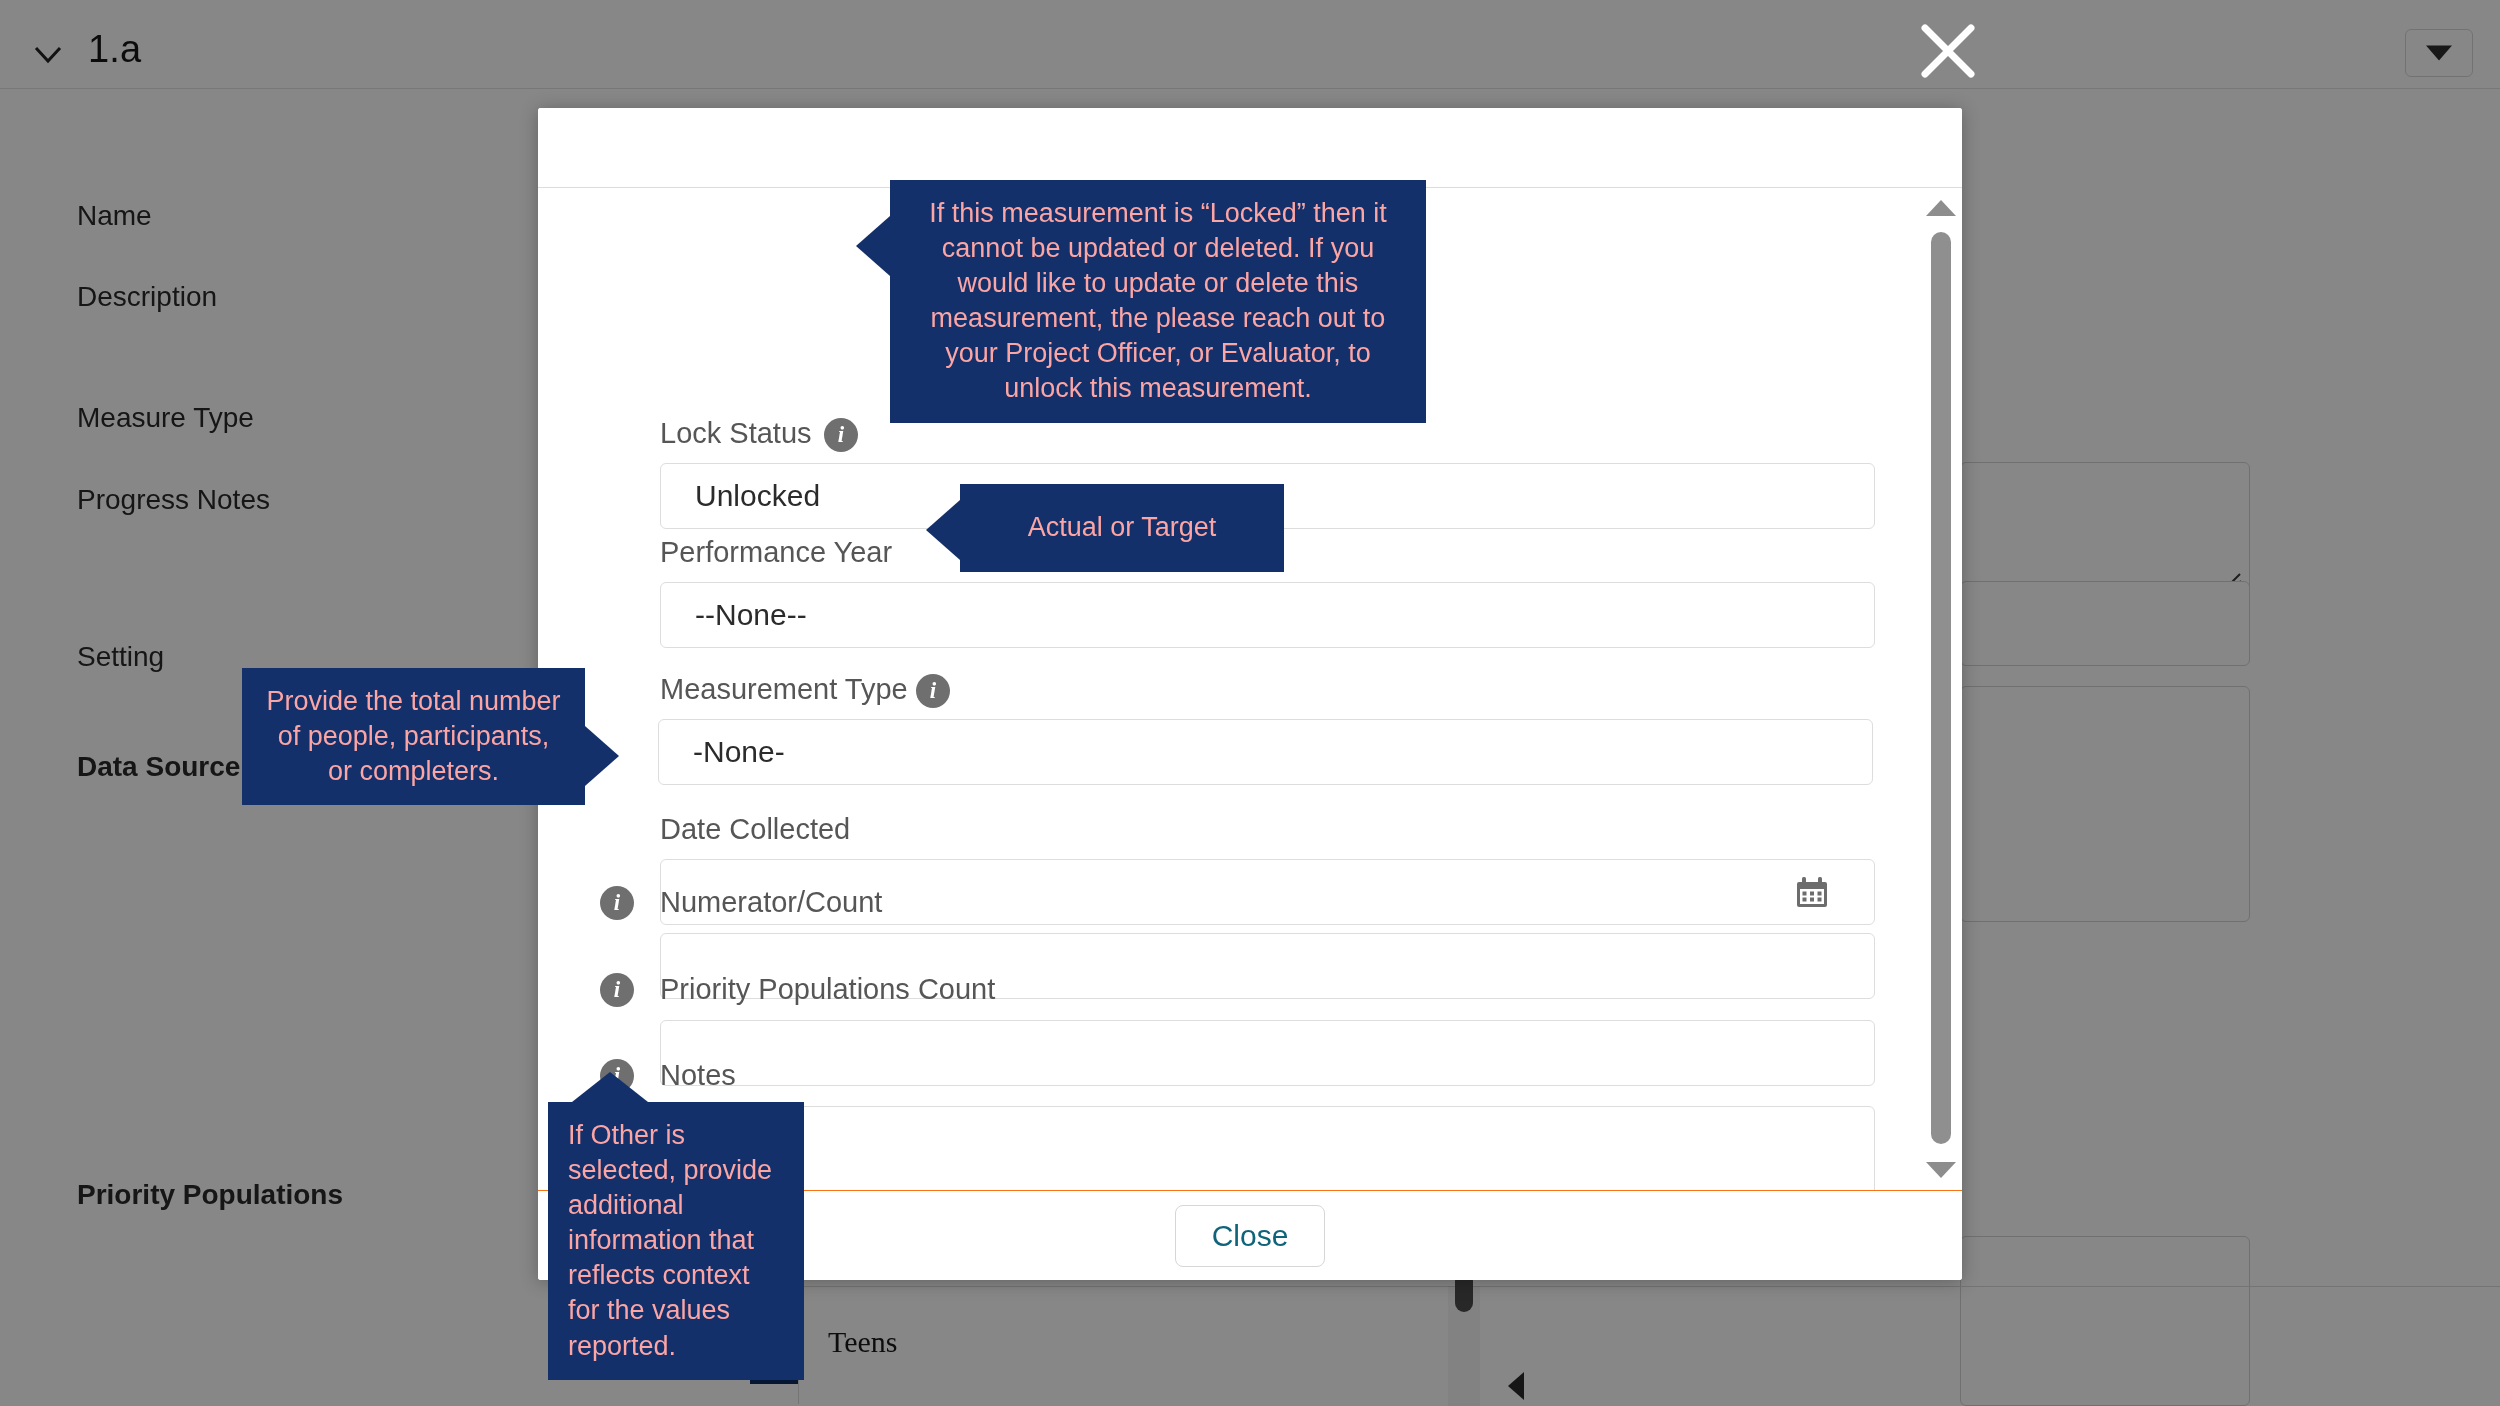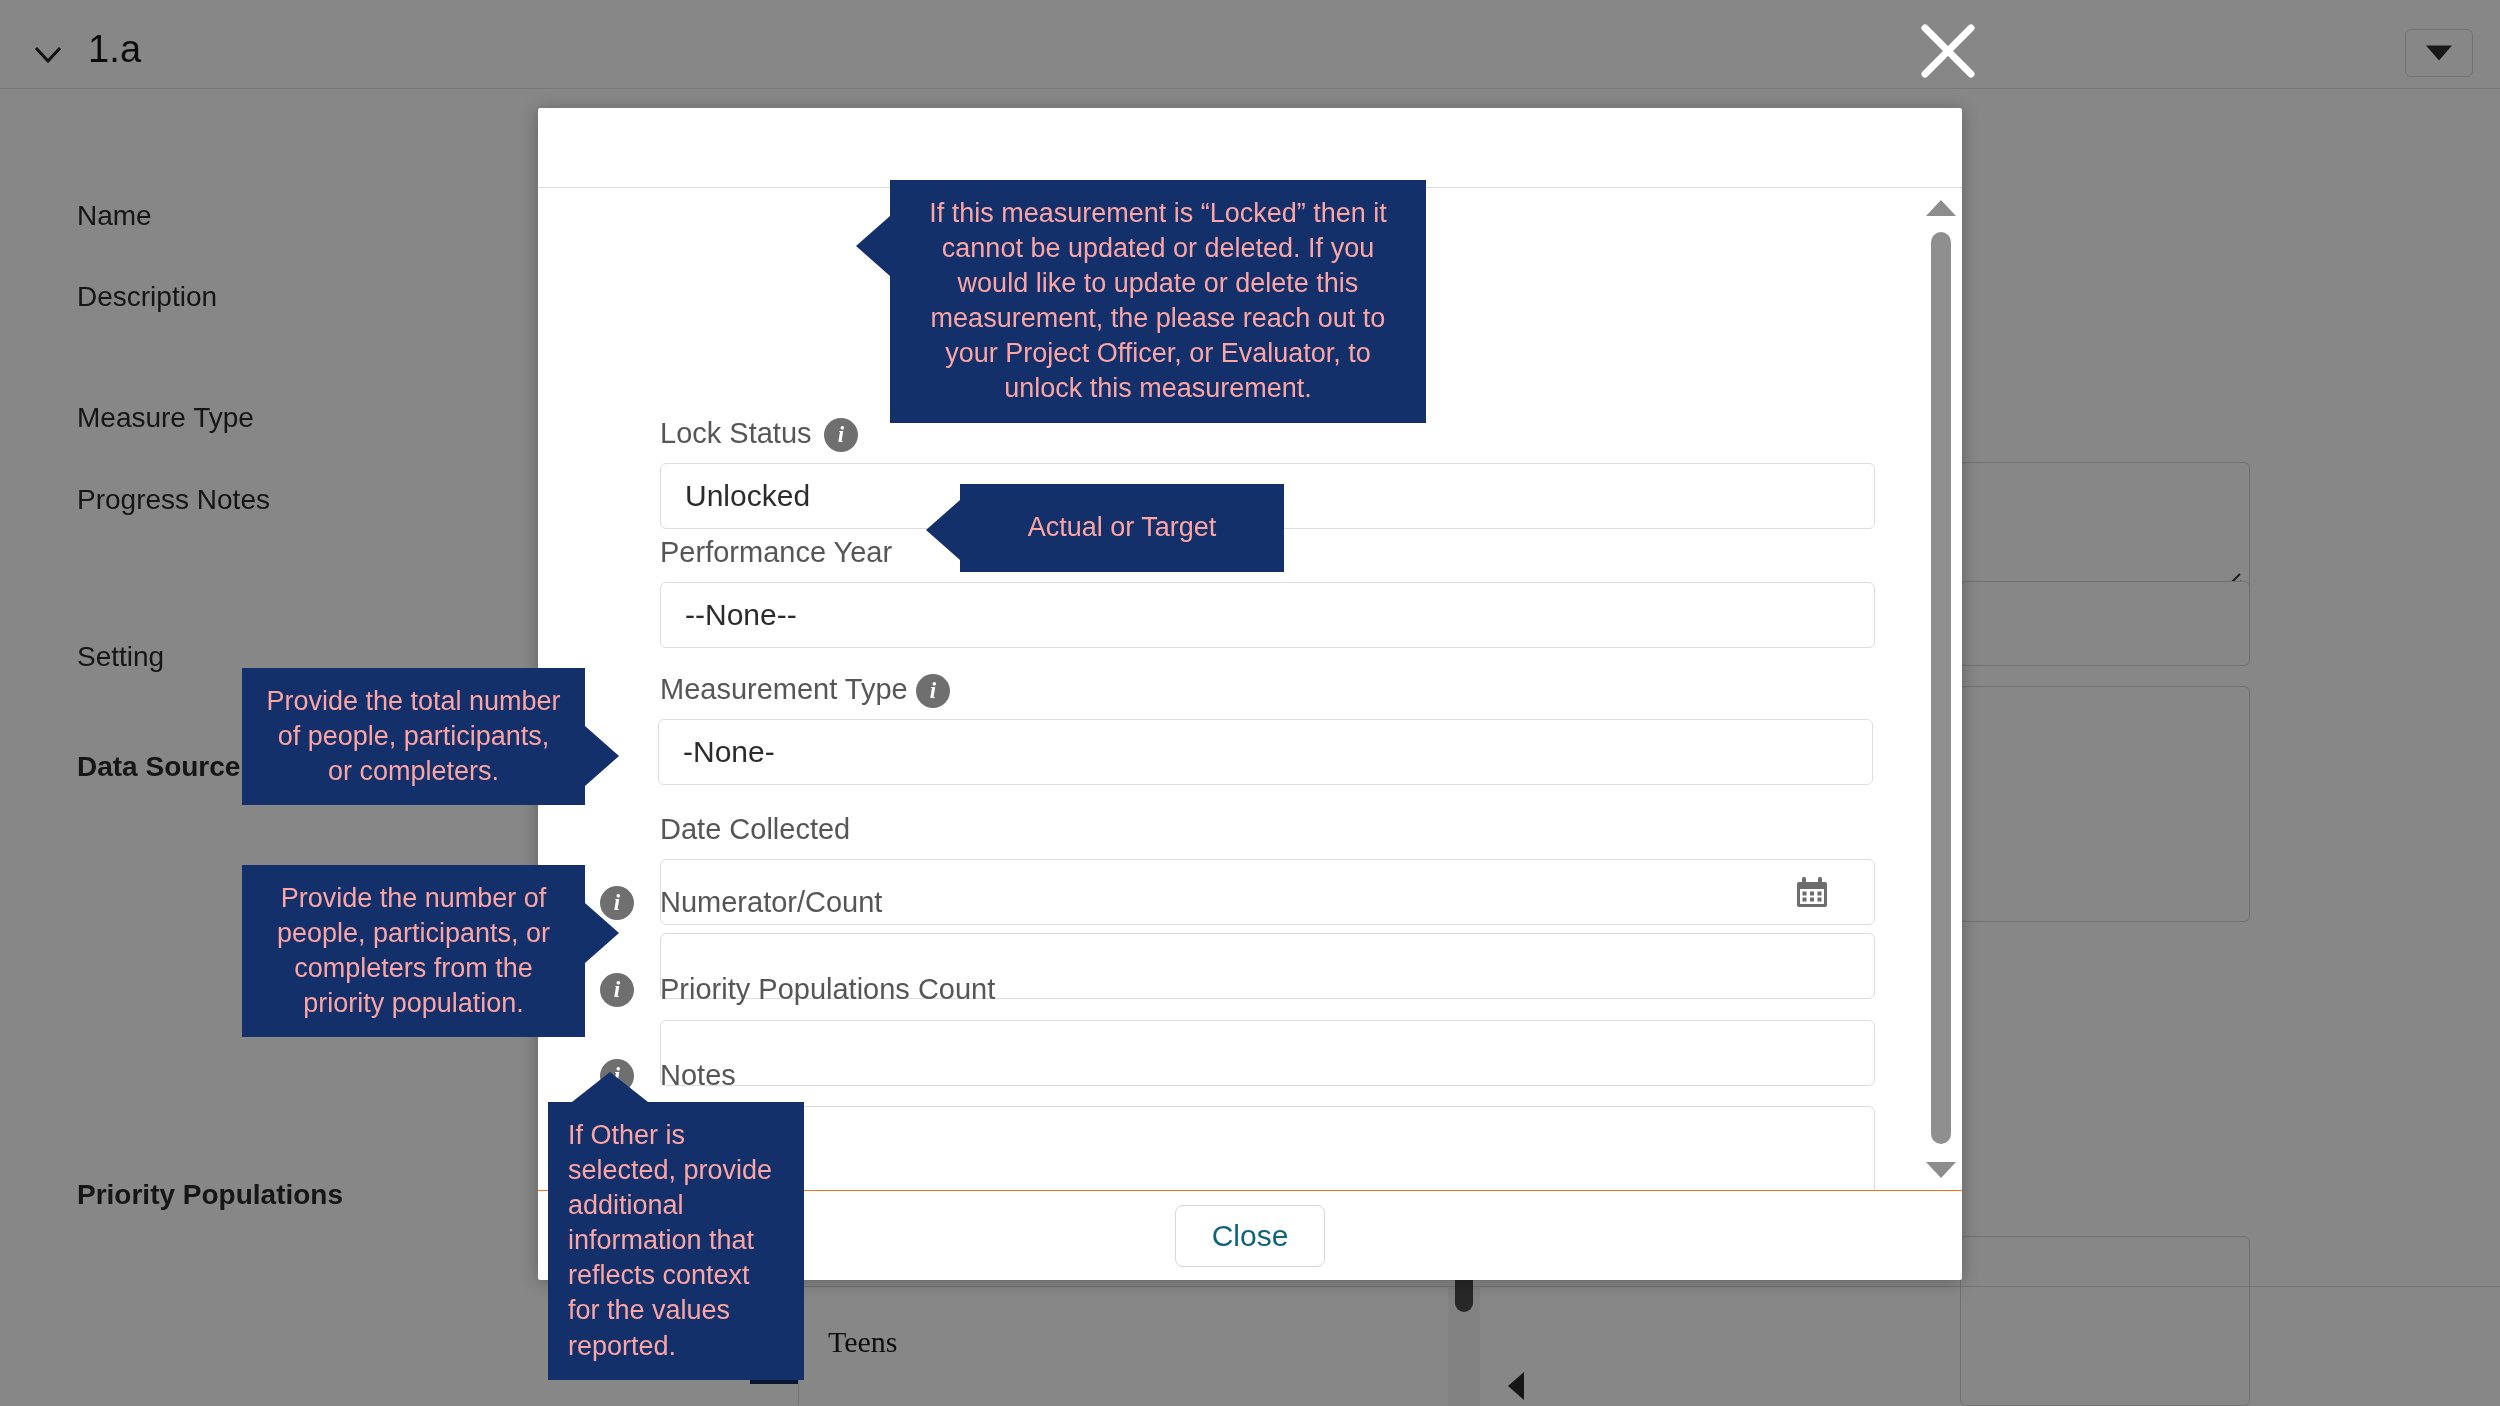--- a/index.html
+++ b/index.html
@@ -151,21 +151,21 @@
   .frow { position: absolute; left: 0; width: 100%; }
   .flabel {
     position: absolute;
     font-size: 29px; color: #565656; white-space: nowrap;
   }
   .finput {
     position: absolute;
     height: 66px;
     border: 1px solid #dddddd; border-radius: 6px; background: #ffffff;
     font-size: 30px; color: #2b2b2b;
-    padding: 0 24px;
+    padding: 0 34px;
     font-family: "Liberation Sans", sans-serif;
     outline: none;
   }
   .finput.readonlyish { color: #2b2b2b; }
   .ftextarea {
     position: absolute;
     border: 1px solid #dddddd; border-radius: 6px; background: #ffffff;
     font-size: 30px; color: #2b2b2b; padding: 14px 20px;
     resize: none;
     font-family: "Liberation Sans", sans-serif;
@@ -390,23 +390,19 @@
   <div class="tip center" id="tip-mtype">
     <span class="tail-left"></span>
     <span>Actual or Target</span>
   </div>
 
   <div class="tip center" id="tip-num">
     <span class="tail-right"></span>
     <span>Provide the total number of people, participants, or completers.</span>
   </div>
 
-  <div class="tip center" id="tip-pri">
-    <span class="tail-right"></span>
-    <span>Provide the number of people, participants, or completers from the priority population.</span>
-  </div>
 
   <div class="tip left" id="tip-other">
     <span class="tail-up"></span>
     <span>If Other is selected, provide additional information that reflects context for the values reported.</span>
   </div>
 
 </div>
 
 </body></html>

